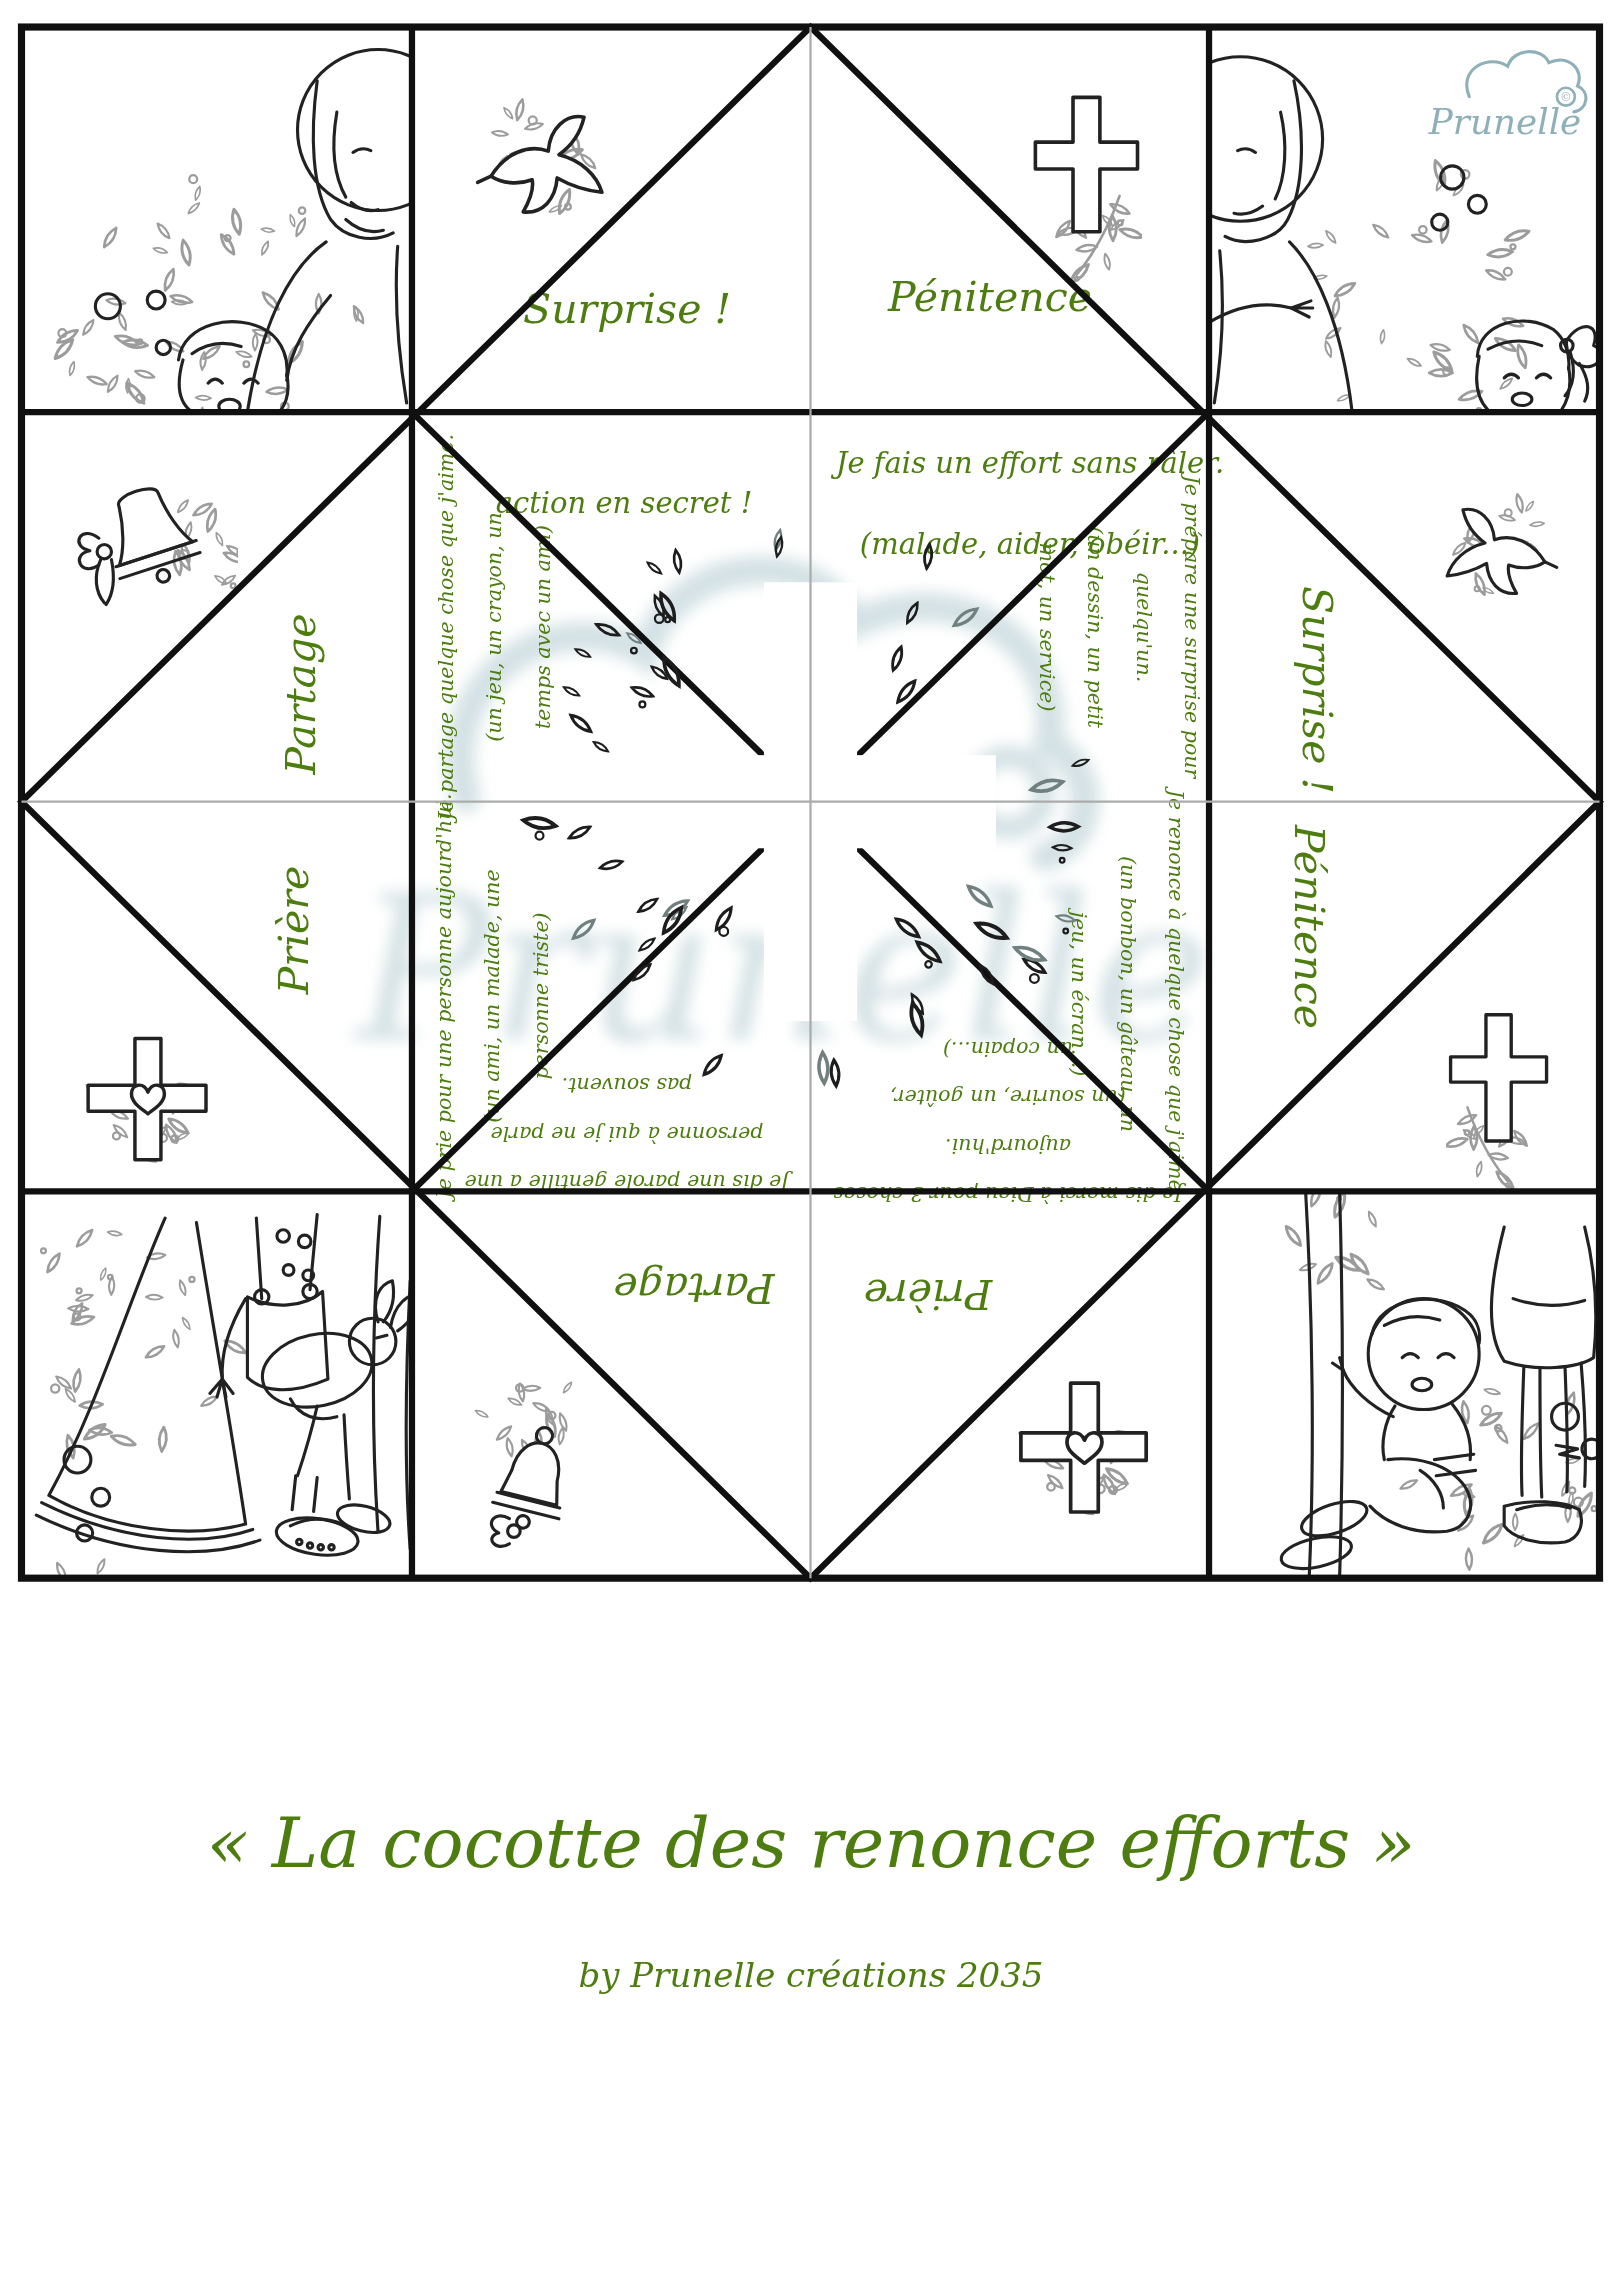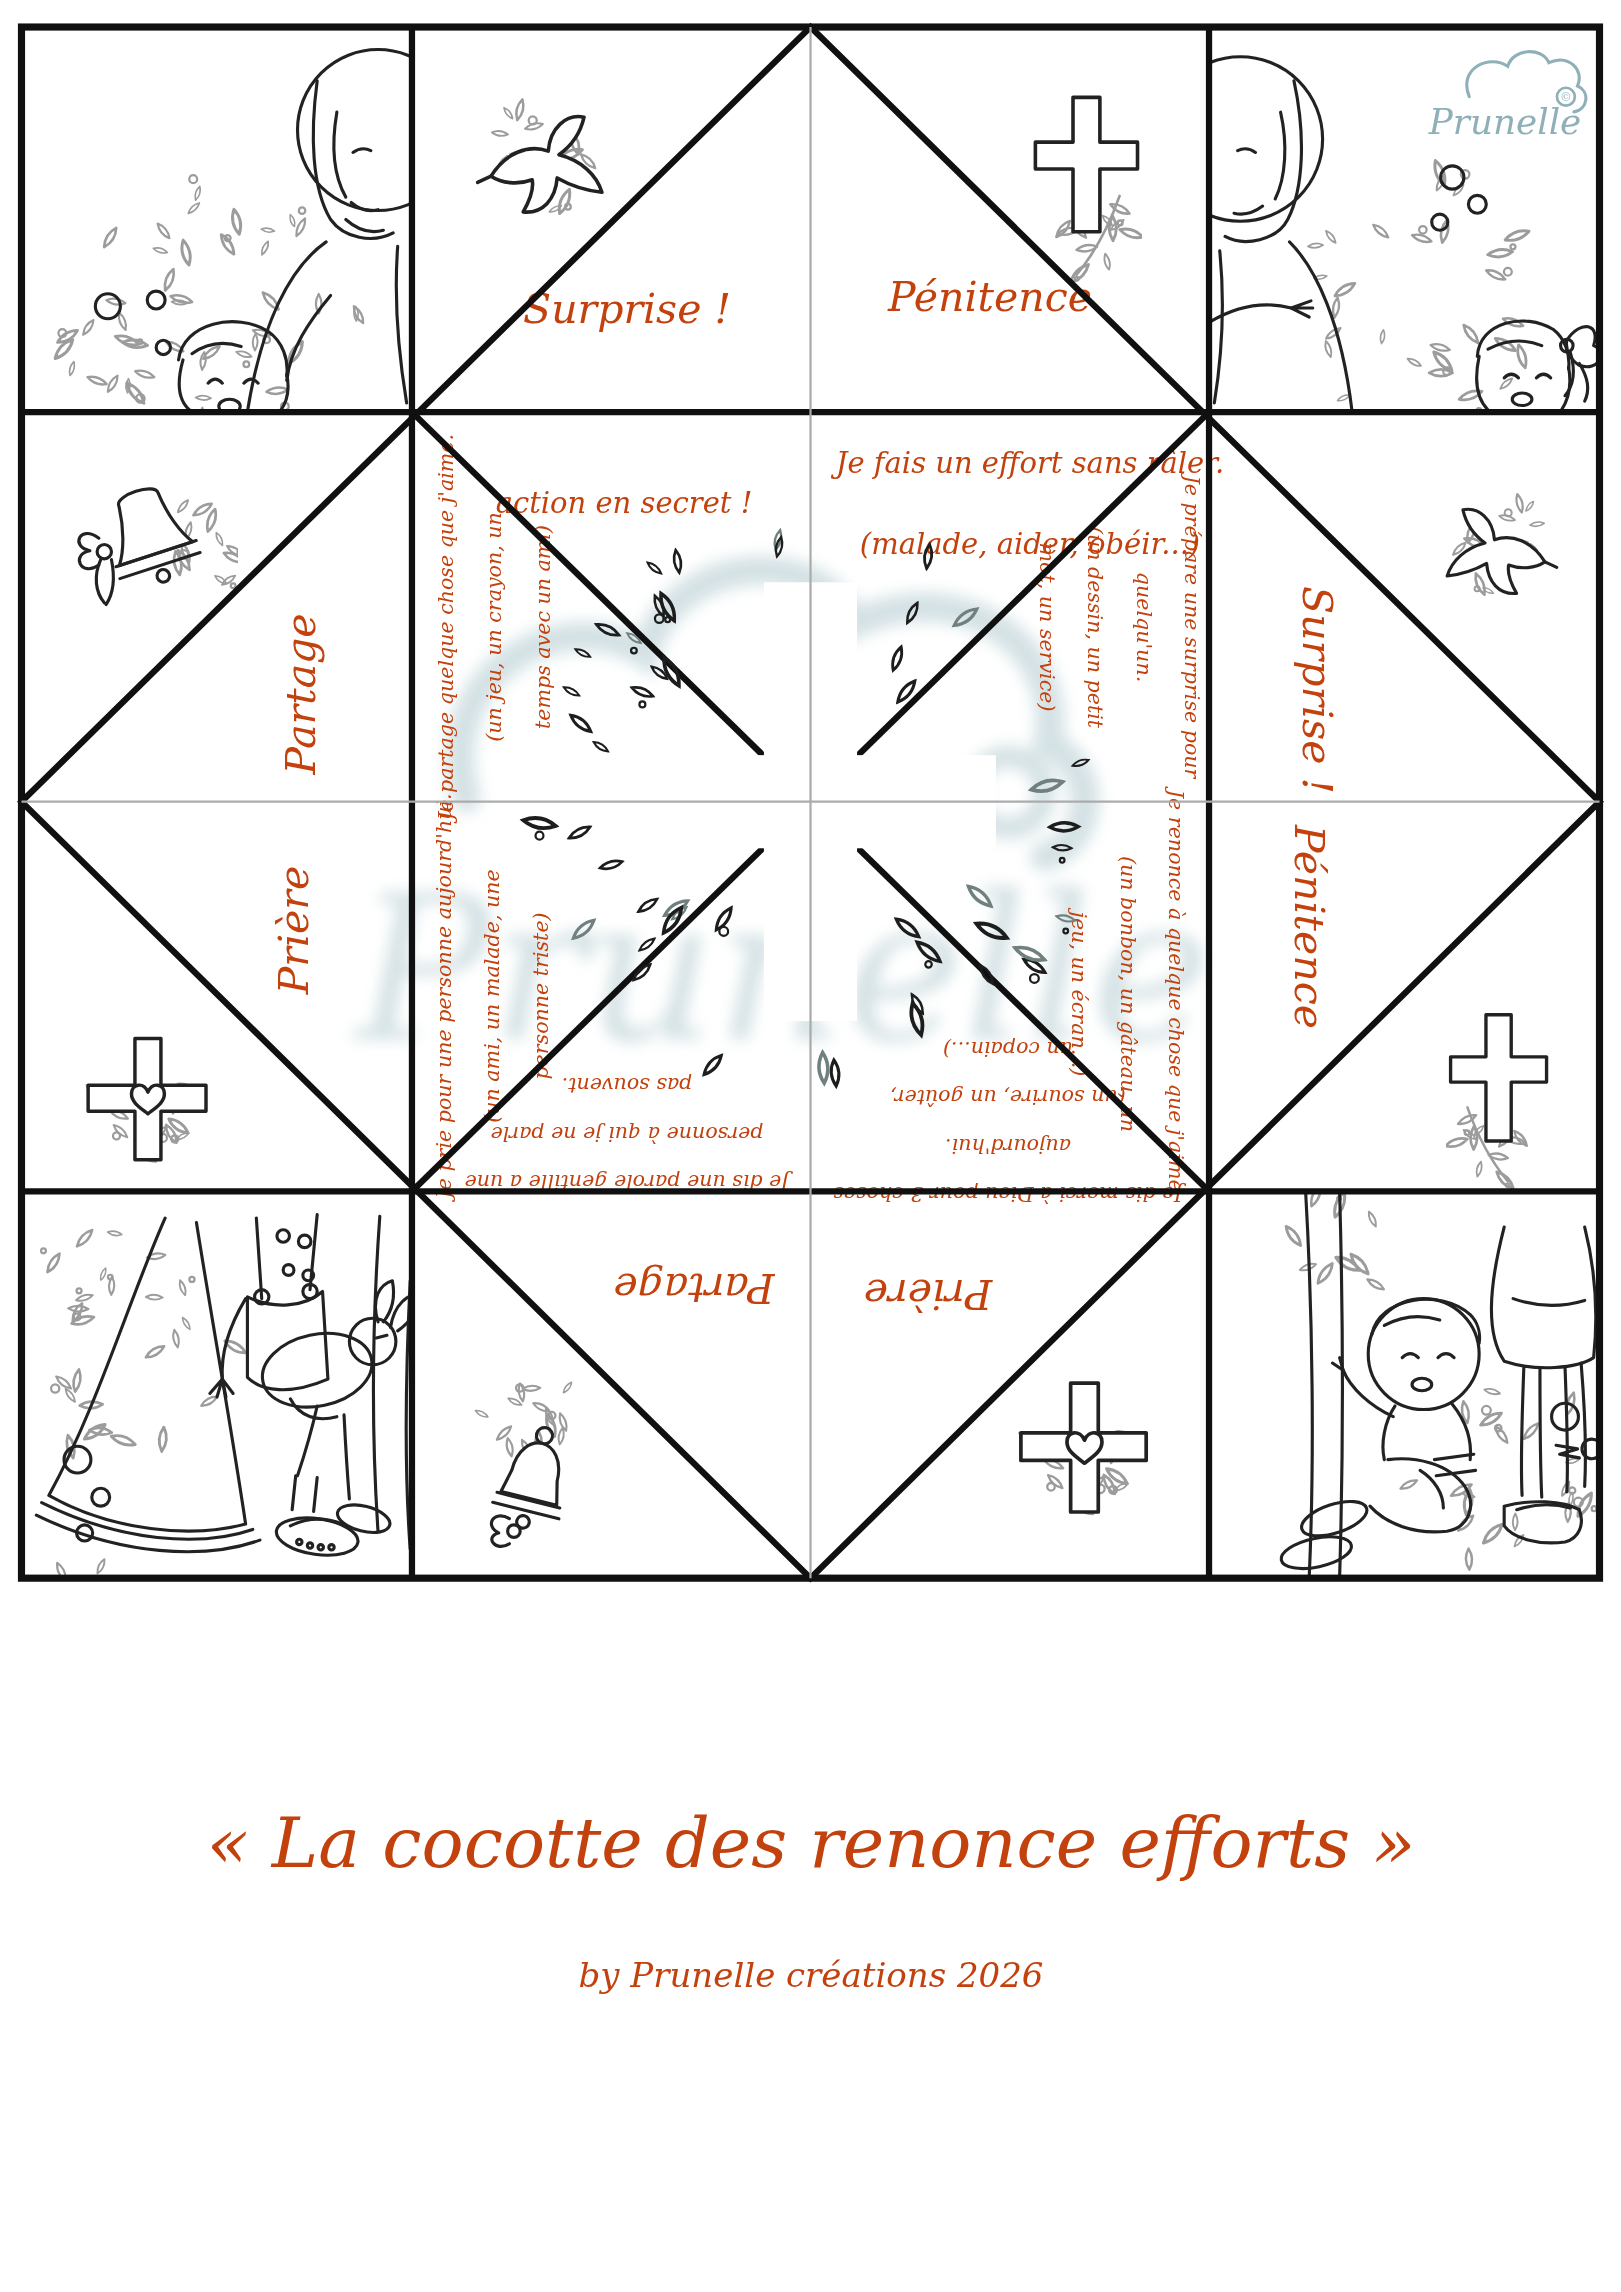--- a/index.html
+++ b/index.html
@@ -1,17 +1,17 @@
 <!DOCTYPE html>
 <html style="font-size:14.3px"><head>
 <meta charset="utf-8">
 <style>
   html,body{margin:0;padding:0;background:#fff;}
   .sheet{position:relative;width:1621px;height:2293px;background:#ffffff;overflow:hidden;
-         font-family:"DejaVu Serif",serif;font-style:italic;color:#c2410c;}
+         font-family:"DejaVu Serif",serif;font-style:italic;color:#4d7c0f;}
   .abs{position:absolute;}
   .ctr{position:absolute;transform:translate(-50%,-50%);}
   .rot-ccw{position:absolute;transform:translate(-50%,-50%) rotate(-90deg);}
   .rot-cw{position:absolute;transform:translate(-50%,-50%) rotate(90deg);}
   .rot-180{position:absolute;transform:translate(-50%,-50%) rotate(180deg);}
   .label{font-size:41px;white-space:nowrap;}
   .phrase{font-size:29px;line-height:2.8;text-align:center;white-space:nowrap;}
   .scriptblock{font-size:20.6px;line-height:2.35;text-align:center;white-space:nowrap;}
   .title{font-size:70px;white-space:nowrap;}
   .byline{font-size:34px;white-space:nowrap;}
@@ -639,16 +639,16 @@
       <line x1="24" y1="1330" x2="1786" y2="1330"></line>
       <polygon points="905,30 1786,895 905,1762 24,895"></polygon>
     </g>
     <g stroke="#ababab" stroke-width="2.5" fill="none">
       <line x1="905" y1="30" x2="905" y2="1762"></line>
       <line x1="24" y1="895" x2="1786" y2="895"></line>
     </g>
   </svg>
 
   <div class="ctr title" style="left:811px;top:1843px">« La cocotte des renonce efforts »</div>
-  <div class="ctr byline" style="left:811px;top:1975px">by Prunelle créations 2026</div>
+  <div class="ctr byline" style="left:811px;top:1975px">by Prunelle créations 2035</div>
 
 </div>
 
 
 </body></html>

